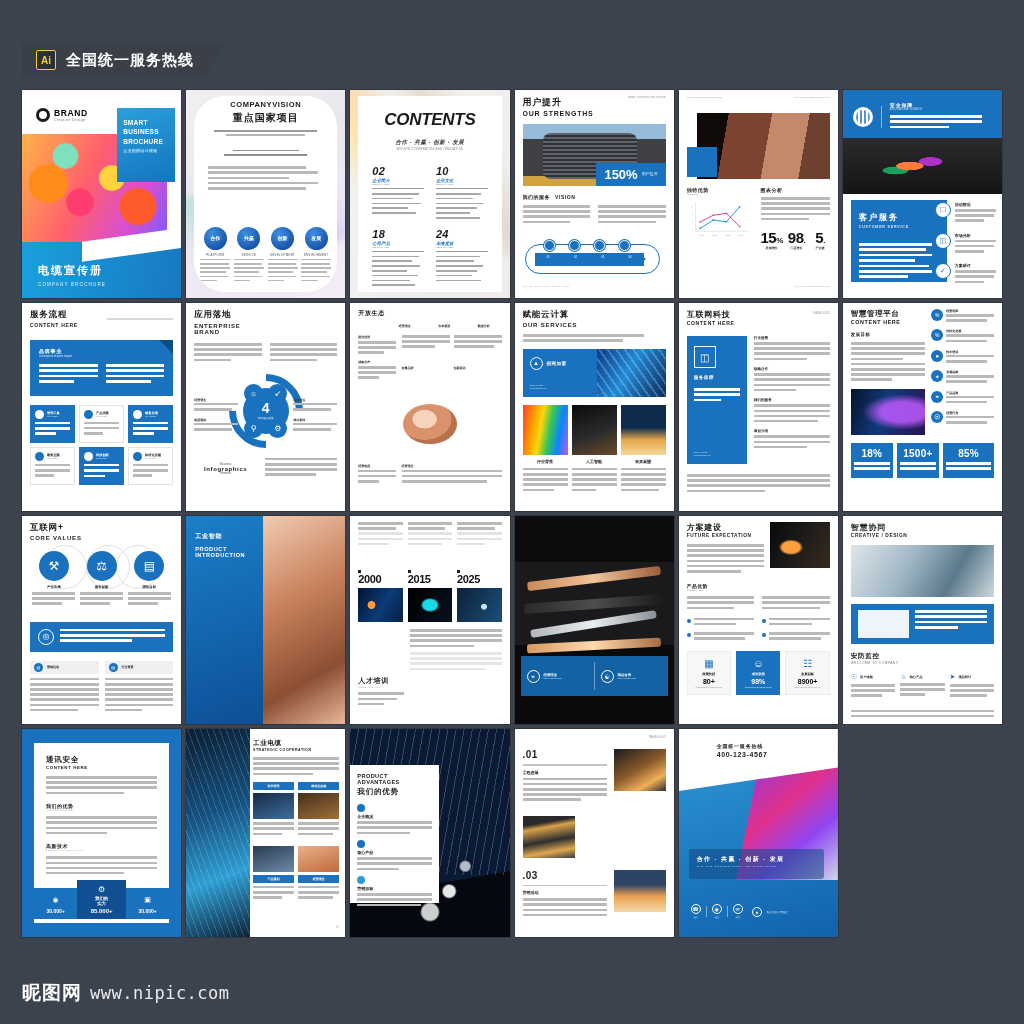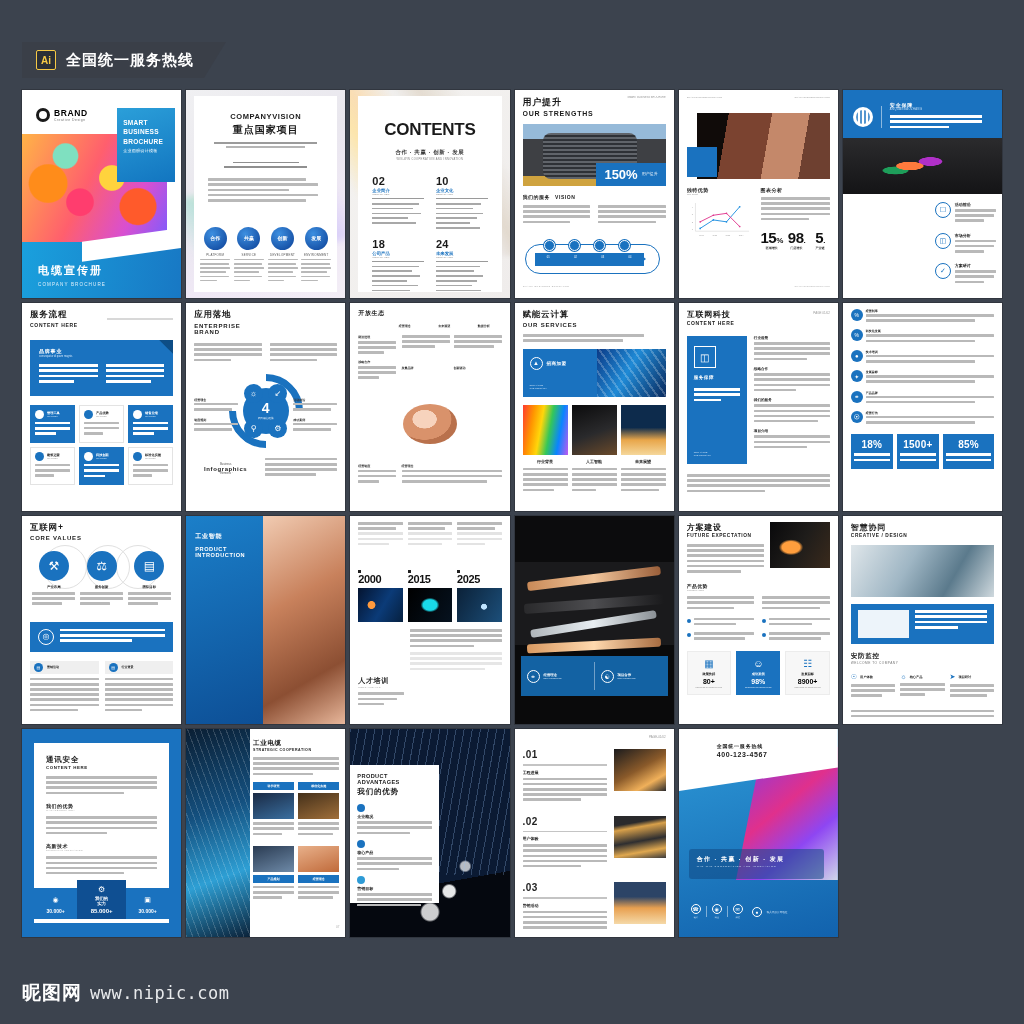--- a/index.html
+++ b/index.html
@@ -272,21 +272,21 @@
         <div style="font-size:4px;font-weight:normal;margin-top:2px;">企业画册设计模板</div>
       </div>
       <div class="p1-bottom"></div>
       <div class="p1-bt-cn">电缆宣传册</div>
       <div class="p1-bt-en">COMPANY BROCHURE</div>
     </div>
 
     <div class="page">
       <div class="p2-bg"></div>
         <div class="p2-streak"></div>
-      <div class="pg-inner" style="padding-top:16px;">
+      <div class="pg-inner" style="padding-top:4px;border-radius:31px;">
         <div style="text-align:center;">
           <div class="t-en" style="font-size:7.5px;">COMPANYVISION</div>
           <div class="t-cn" style="font-size:10px;margin-top:2px;letter-spacing:1px;">重点国家项目</div>
           <div style="height:1.8px;background:#9b9b9b;width:72%;margin:5px auto 2px;"></div>
           <div style="height:1.8px;background:#b5b5b5;width:55%;margin:0 auto 10px;"></div>
           <div style="height:1.8px;background:#8f8f8f;width:46%;margin:14px auto 3px;"></div>
           <div style="height:1.8px;background:#8f8f8f;width:58%;margin:0 auto 10px;"></div>
         </div>
         <div style="margin:10px 14px 0;">
           <div class="bar w85"></div>
@@ -336,21 +336,21 @@
             <div class="bar w95" style="height:1.6px;"></div>
               <div class="bar w55" style="height:1.6px;"></div>
           </div>
         </div>
       </div>
     </div>
 
     <div class="page">
       <div class="p3-bg"></div>
         <div class="p3-streak"></div>
-      <div class="pg-inner" style="padding:24px 14px;">
+      <div class="pg-inner" style="padding:14px 14px;font-style:italic;">
         <div class="t-en" style="font-size:17px;letter-spacing:-.3px;text-align:center;">CONTENTS</div>
         <div style="text-align:center;margin-top:9px;">
           <div class="t-cn" style="font-size:5.5px;color:#3a3a3a;letter-spacing:.6px;">合作 · 共赢 · 创新 · 发展</div>
           <div style="font-size:2.6px;color:#777;letter-spacing:.4px;margin-top:2px;">WIN-WIN COOPERATION AND INNOVATION</div>
         </div>
         <div style="display:grid;grid-template-columns:1fr 1fr;gap:6px 12px;margin-top:14px;">
           <div>
             <div class="p3-num">02</div>
             <div style="font-size:4.4px;color:#1a72bf;font-weight:bold;margin-top:1px;">企业简介</div>
             <div style="font-size:2.2px;color:#888;">COMPANY VIEW</div>
@@ -532,20 +532,35 @@
           <div style="flex:1;">
             <div style="color:#fff;font-size:5px;font-weight:bold;letter-spacing:.8px;">安全保障</div>
             <div style="color:#cfe4f7;font-size:2.6px;letter-spacing:.5px;">ANQUANBAOZHANG</div>
             <div class="wbar" style="width:90%;margin-top:4px;"></div>
             <div class="wbar" style="width:90%;"></div>
             <div class="wbar" style="width:58%;"></div>
           </div>
         </div>
       </div>
       <div class="p6-photo"></div>
+      <div class="p6-left">
+        <div style="padding:12px 8px 0;">
+          <div style="color:#fff;font-size:8.5px;font-weight:bold;letter-spacing:1.5px;">客户服务</div>
+          <div style="color:#d5e8f9;font-size:3.6px;font-weight:bold;letter-spacing:.8px;margin-top:1px;">CUSTOMER SERVICE</div>
+          <div style="margin-top:14px;">
+            <div class="wbar" style="width:92%"></div>
+              <div class="wbar" style="width:84%"></div>
+            <div class="wbar" style="width:92%"></div>
+              <div class="wbar" style="width:70%"></div>
+            <div class="wbar" style="width:88%"></div>
+              <div class="wbar" style="width:92%"></div>
+            <div class="wbar" style="width:62%"></div>
+          </div>
+        </div>
+      </div>
       <div style="position:absolute;left:92px;right:6px;top:112px;bottom:18px;">
         <div style="display:flex;gap:4px;align-items:flex-start;margin-bottom:8px;">
           <div class="circ-icn">☐</div>
           <div style="flex:1;">
             <div style="font-size:4px;font-weight:bold;color:#222;">活动前沿</div>
             <div class="bar w100" style="margin-top:2px;"></div>
               <div class="bar w95"></div>
               <div class="bar w70"></div>
           </div>
         </div>
@@ -927,20 +942,36 @@
             <div class="bar w100"></div>
             <div class="bar w100"></div>
             <div class="bar w55"></div>
           </div>
       </div>
     </div>
 
     <div class="page">
       <div class="pg-inner">
         <div style="display:flex;gap:6px;">
+          <div style="width:52%;">
+            <div class="t-cn" style="font-size:7.5px;letter-spacing:.6px;">智慧管理平台</div>
+            <div class="t-en" style="font-size:5.4px;letter-spacing:.6px;">CONTENT HERE</div>
+            <div class="t-cn" style="font-size:4.4px;margin-top:7px;">发展目标</div>
+            <div style="margin-top:5px;">
+              <div class="bar w100"></div>
+                <div class="bar w100"></div>
+                <div class="bar w100"></div>
+              <div class="bar w70"></div>
+                <div class="bar w100"></div>
+                <div class="bar w100"></div>
+              <div class="bar w100"></div>
+                <div class="bar w55"></div>
+            </div>
+            <div class="p12-photo" style="margin-top:8px;"></div>
+          </div>
           <div style="flex:1;">
             <div style="display:flex;gap:3px;align-items:flex-start;margin-bottom:5px;">
               <div style="width:12px;height:12px;border-radius:50%;background:#1a72bf;color:#fff;font-size:5px;display:flex;align-items:center;justify-content:center;flex:none;">%</div>
               <div style="flex:1">
                   <div style="font-size:3px;font-weight:bold;color:#222;">经营利率</div>
               <div class="bar w100" style="margin-top:1px;"></div>
                   <div class="bar w85"></div>
                 </div>
             </div>
             <div style="display:flex;gap:3px;align-items:flex-start;margin-bottom:5px;">
@@ -1493,32 +1524,20 @@
                 <div class="bar w100"></div>
                 <div class="bar w100"></div>
                 <div class="bar w100"></div>
                 <div class="bar w100"></div>
                 <div class="bar w70"></div>
               </div>
           </div>
           <div class="n-th" style="background:linear-gradient(150deg,#1b1b1d,#8a5a2a 48%,#f0b05a 76%,#2a2a2c);"></div>
         </div>
         <div style="display:flex;gap:7px;margin-top:12px;">
-          <div style="flex:1;">
-            <div class="num-lbl">.02</div>
-            <div style="height:1.6px;background:#c4c4c4;margin:4px 0;"></div>
-            <div style="font-size:4px;font-weight:bold;color:#222;">用户体验</div>
-            <div style="margin-top:3px;">
-                <div class="bar w100"></div>
-                <div class="bar w100"></div>
-                <div class="bar w100"></div>
-                <div class="bar w100"></div>
-                <div class="bar w70"></div>
-              </div>
-          </div>
           <div class="n-th" style="background:linear-gradient(170deg,#2a2a2c 0 20%, #d8a04a 30%, #2e2e30 58%, #e0a84f 80%, #3a3a3c);"></div>
         </div>
         <div style="display:flex;gap:7px;margin-top:12px;">
           <div style="flex:1;">
             <div class="num-lbl">.03</div>
             <div style="height:1.6px;background:#c4c4c4;margin:4px 0;"></div>
             <div style="font-size:4px;font-weight:bold;color:#222;">营销活动</div>
             <div style="margin-top:3px;">
                 <div class="bar w100"></div>
                 <div class="bar w100"></div>

